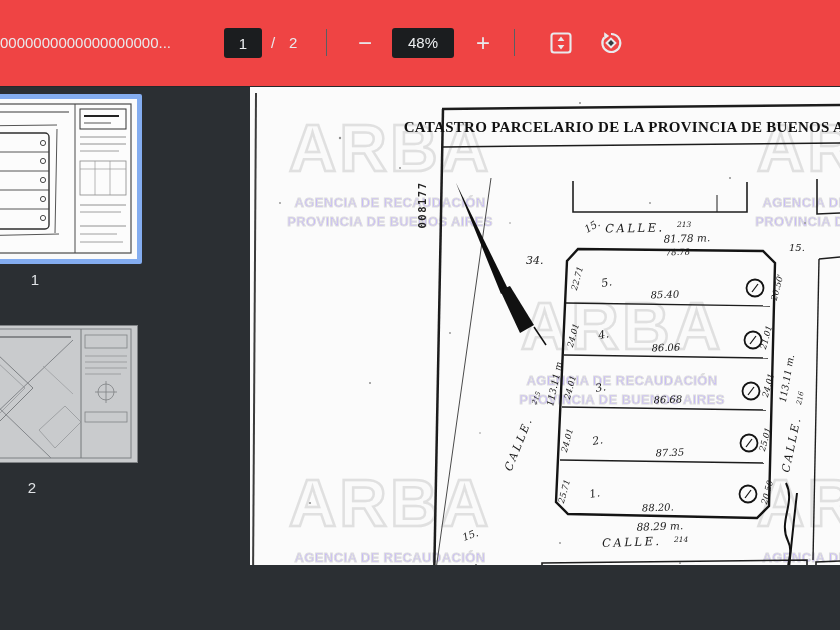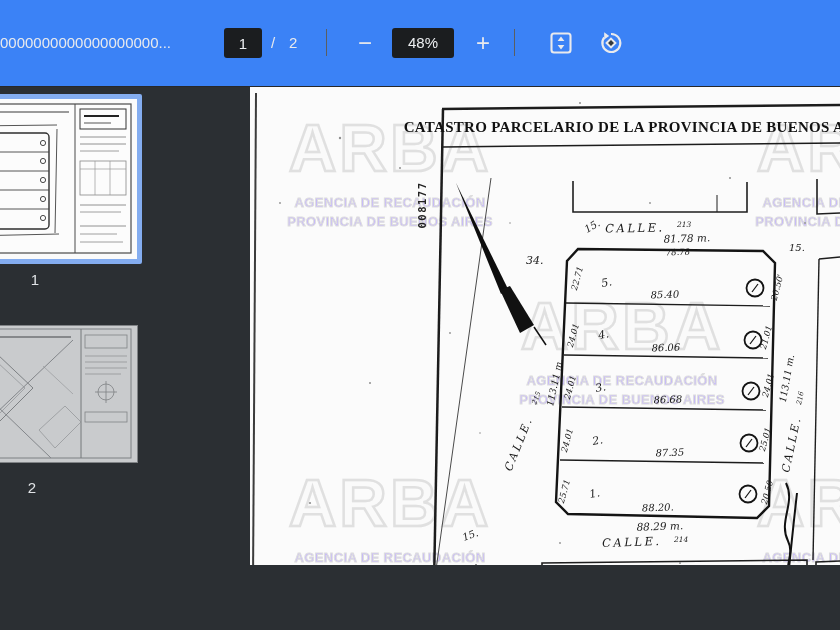--- a/index.html
+++ b/index.html
@@ -1,19 +1,19 @@
 <!DOCTYPE html>
 <html><head>
 <meta charset="utf-8">
 <style>
   html,body{margin:0;padding:0;width:840px;height:630px;overflow:hidden;background:#2b2f33;
     font-family:"Liberation Sans",sans-serif;-webkit-font-smoothing:antialiased;}
   *{box-sizing:border-box;}
   
-  #toolbar{position:absolute;left:0;top:0;width:840px;height:87px;background:#3b82f6;
+  #toolbar{position:absolute;left:0;top:0;width:840px;height:87px;background:#ef4444;
     border-bottom:1px solid #26282b;z-index:30;padding-left:39px;}
   .tb-text{position:absolute;color:#e9eaed;font-size:15px;line-height:18px;white-space:nowrap;}
   #filename{left:0;top:34px;width:200px;overflow:hidden;text-overflow:clip;}
   .tb-box{position:absolute;top:28px;height:30px;background:#1b1d1f;border:none;border-radius:3px;
     color:#eceef0;font-size:15px;text-align:center;font-family:"Liberation Sans",sans-serif;padding:0;}
   #page-input{left:224px;width:38px;}
   #zoom-box{left:392px;width:62px;line-height:30px;text-align:center;}
   .tb-sep{position:absolute;top:29px;width:1px;height:27px;background:#5a5e62;}
   .tb-btn{position:absolute;top:27px;height:32px;display:flex;align-items:center;justify-content:center;
     color:#e9eaed;cursor:pointer;}

